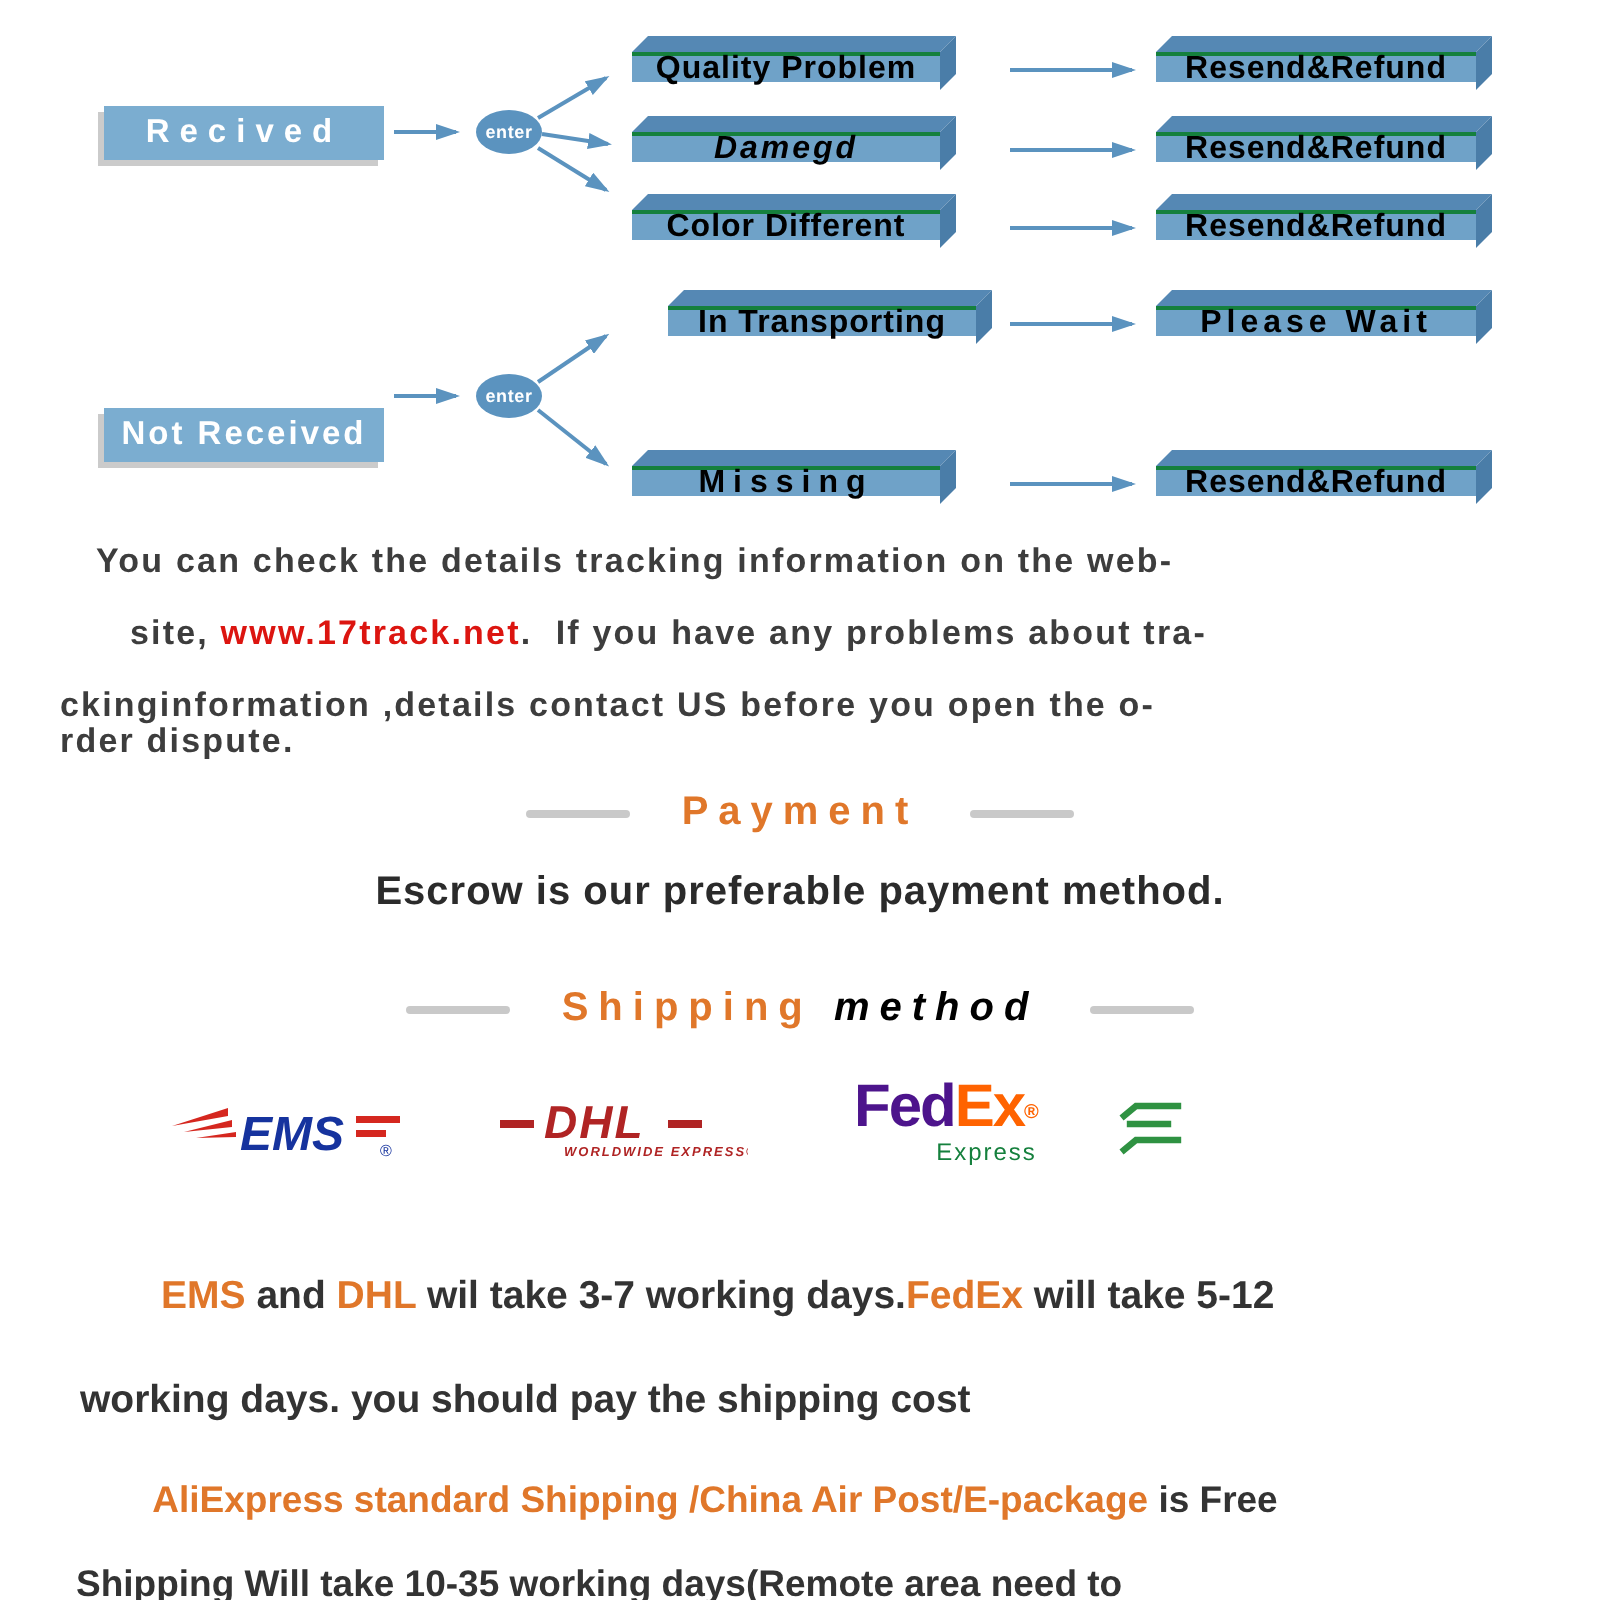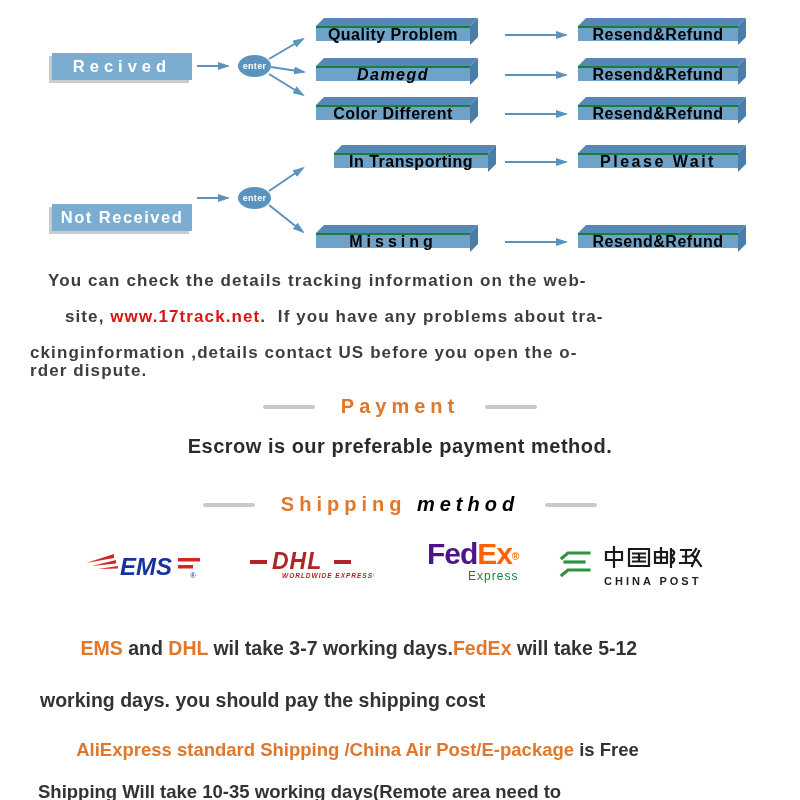--- a/index.html
+++ b/index.html
@@ -214,31 +214,20 @@
     </div>
 
     <div class="logo logo-cpost">
       <svg width="36" height="36">
         <g stroke="#2f9242" stroke-width="3.2" fill="none" stroke-linecap="square">
           <path d="M31,8 H10 L4,13"></path>
           <path d="M7,17 H26"></path>
           <path d="M31,25 H10 L4,30"></path>
         </g>
       </svg>
-      <div>
-        <svg width="100" height="24">
-          <g stroke="#1a1a1a" stroke-width="2.2" fill="none" stroke-linecap="square">
-            <path d="M10,2 V22 M2,7 H18 V15 H2 Z"></path>
-            <path d="M25,4 H45 V21 H25 Z M29,8.5 H41 M29,12.5 H41 M29,16.5 H41 M35,8.5 V16.5"></path>
-            <path d="M51,7 H63 V18 H51 Z M51,12.5 H63 M57,3 V18 M67,4 V22 M67.5,5 Q73,7 67.5,11.5 M67.5,12 Q73,14 67.5,18.5"></path>
-            <path d="M77,5 H87 M82,5 V18 M79,11.5 H85 M76,18 H88 M92,4 Q90,8 87,10.5 M95,6 L88,21 M88.5,10 Q93,15 97,21"></path>
-          </g>
-        </svg>
-        <div class="cp-caption">CHINA POST</div>
-      </div>
     </div>
   </div>
 
   <div class="paraA">
     <div class="p-line ind">
       <span class="ow">EMS</span><span> and </span><span class="ow">DHL</span><span> wil take 3-7 working days.</span><span class="ow">FedEx</span><span> will take 5-12</span>
     </div>
     <div class="p-line"><span>working days. you should pay the shipping cost</span></div>
   </div>
 

